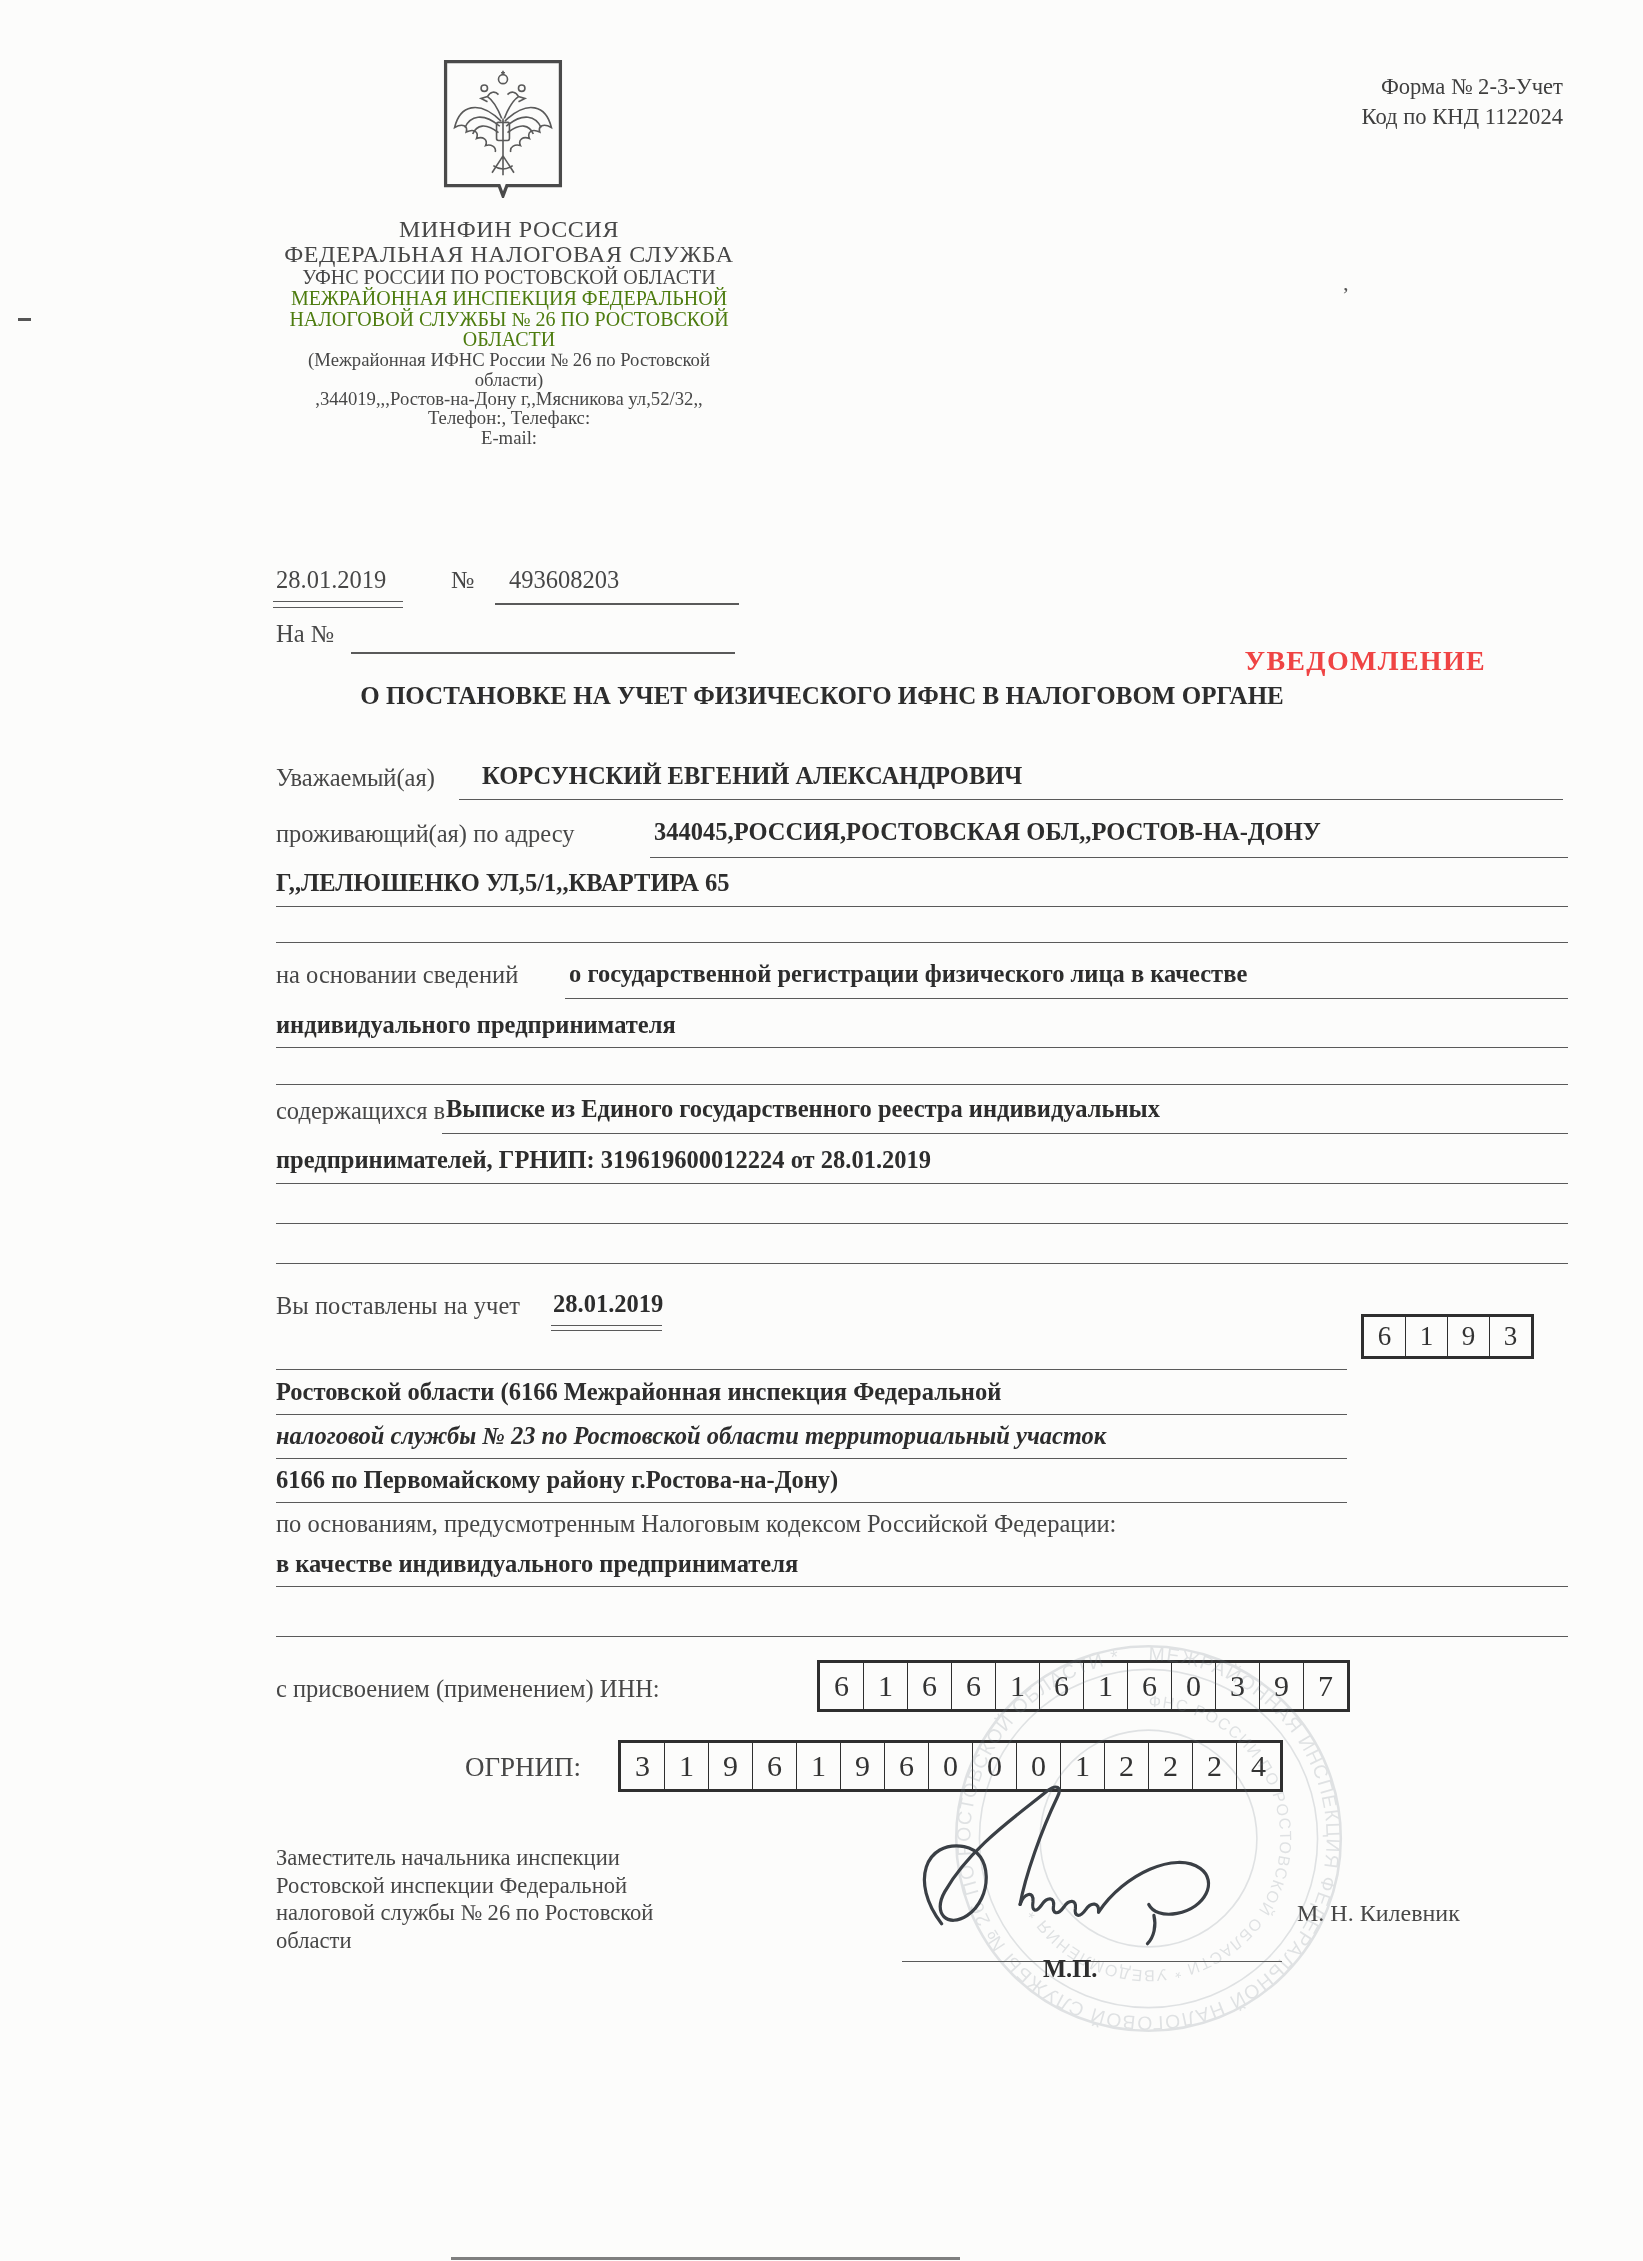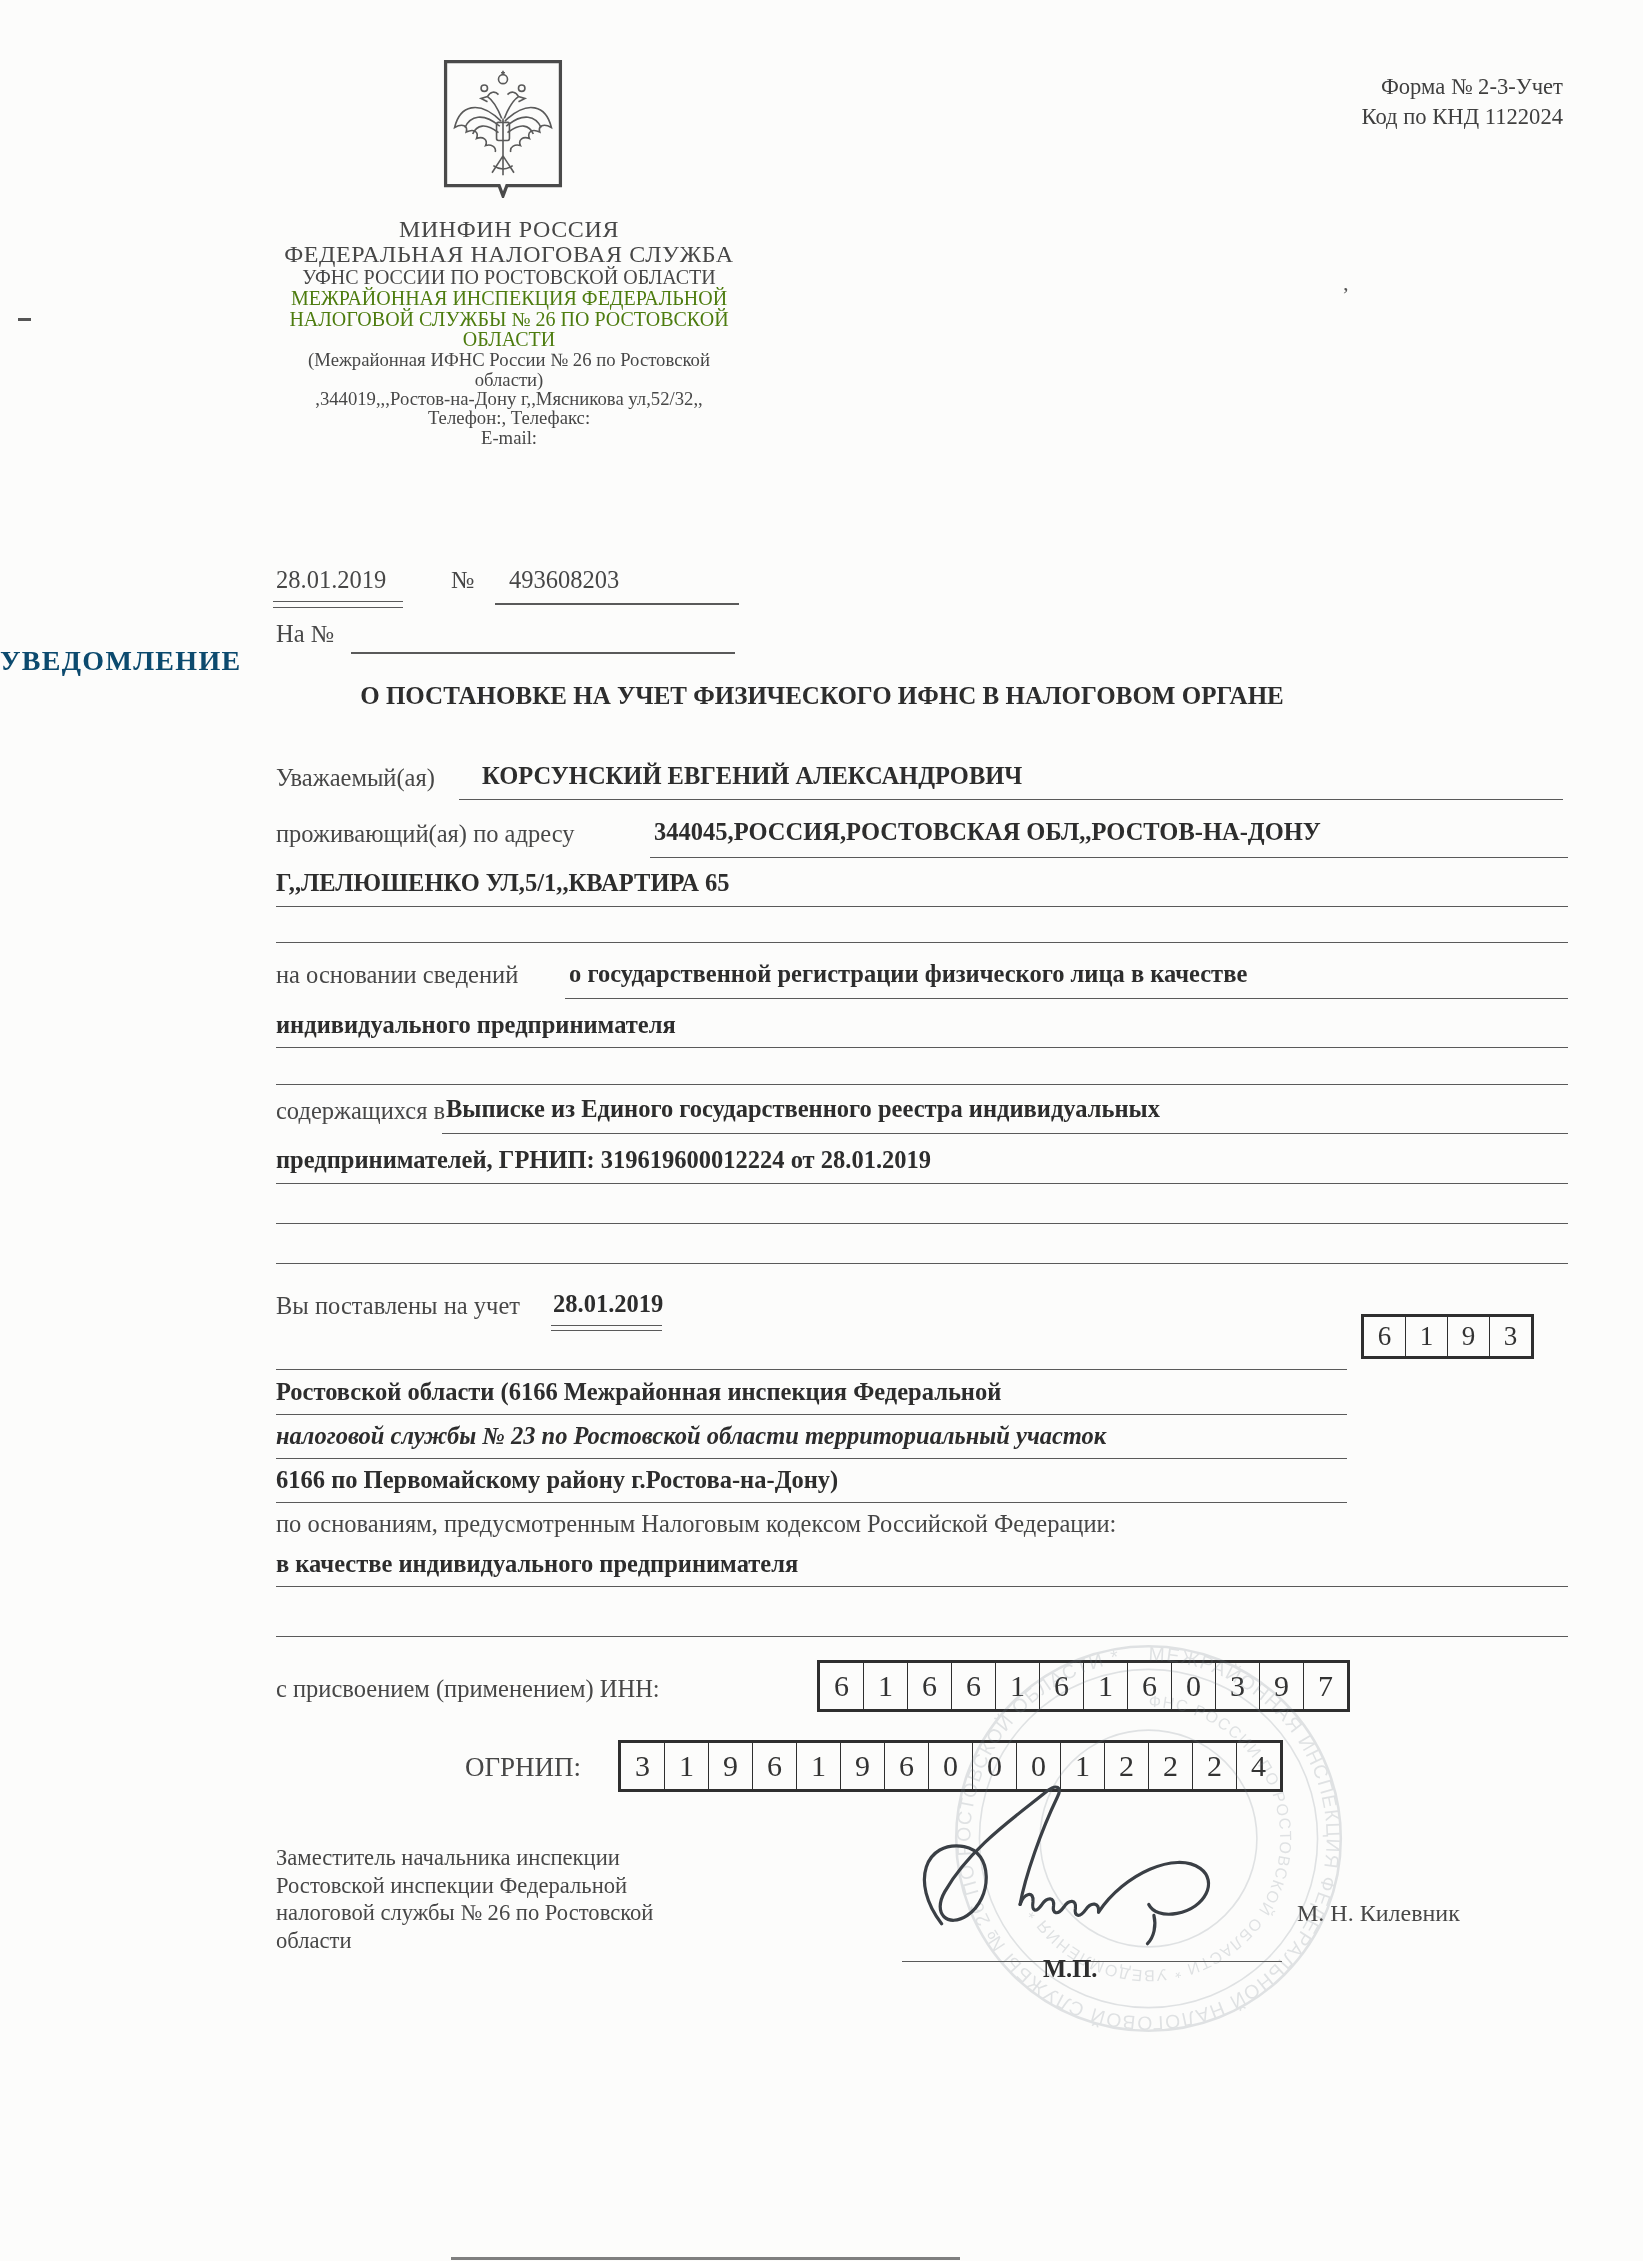--- a/index.html
+++ b/index.html
@@ -16,21 +16,21 @@
   .letterhead{position:absolute;left:190px;top:217px;width:638px;text-align:center;line-height:1.04;}
   .lh-l1{font-size:24px;letter-spacing:0.6px;}
   .lh-l2{font-size:24px;letter-spacing:0.6px;}
   .lh-l3{font-size:20px;}
   .lh-bold{font-size:20px;font-weight:normal;color:#4d7c0f;}
   .lh-small{font-size:18.7px;}
   .formbox{position:absolute;left:967px;top:72px;width:596px;text-align:right;font-size:22.6px;line-height:1.32;color:#3f3f3f;}
   
   .emblem{position:absolute;left:443px;top:59px;}
   
-  .title1{position:absolute;left:0;top:645px;width:1486px;text-align:left;font-size:28px;font-weight:bold;color:#0c4a6e;letter-spacing:1.3px;}
+  .title1{position:absolute;left:0;top:645px;width:1486px;text-align:right;font-size:28px;font-weight:bold;color:#ef4444;letter-spacing:1.3px;}
   .title2{position:absolute;left:0;top:682px;width:1644px;text-align:center;font-size:25px;font-weight:bold;color:#2d2d2d;}
   
   .digit-row{position:absolute;display:flex;border:3.9px solid #2f2f2f;background:transparent;z-index:2;}
   .digit-cell{width:43px;height:46px;display:flex;align-items:center;justify-content:center;
     border-left:1.9px solid #2f2f2f;font-size:30px;color:#333;font-family:"Liberation Serif",serif;}
   .digit-cell:first-child{border-left:none;}
   .code-row .digit-cell{width:41px;height:39px;font-size:27px;}
   
   .sigblock{position:absolute;left:276px;top:1844px;font-size:22.6px;line-height:1.22;color:#474747;}
   .stamp{position:absolute;left:942px;top:1632px;opacity:0.20;z-index:5;}

